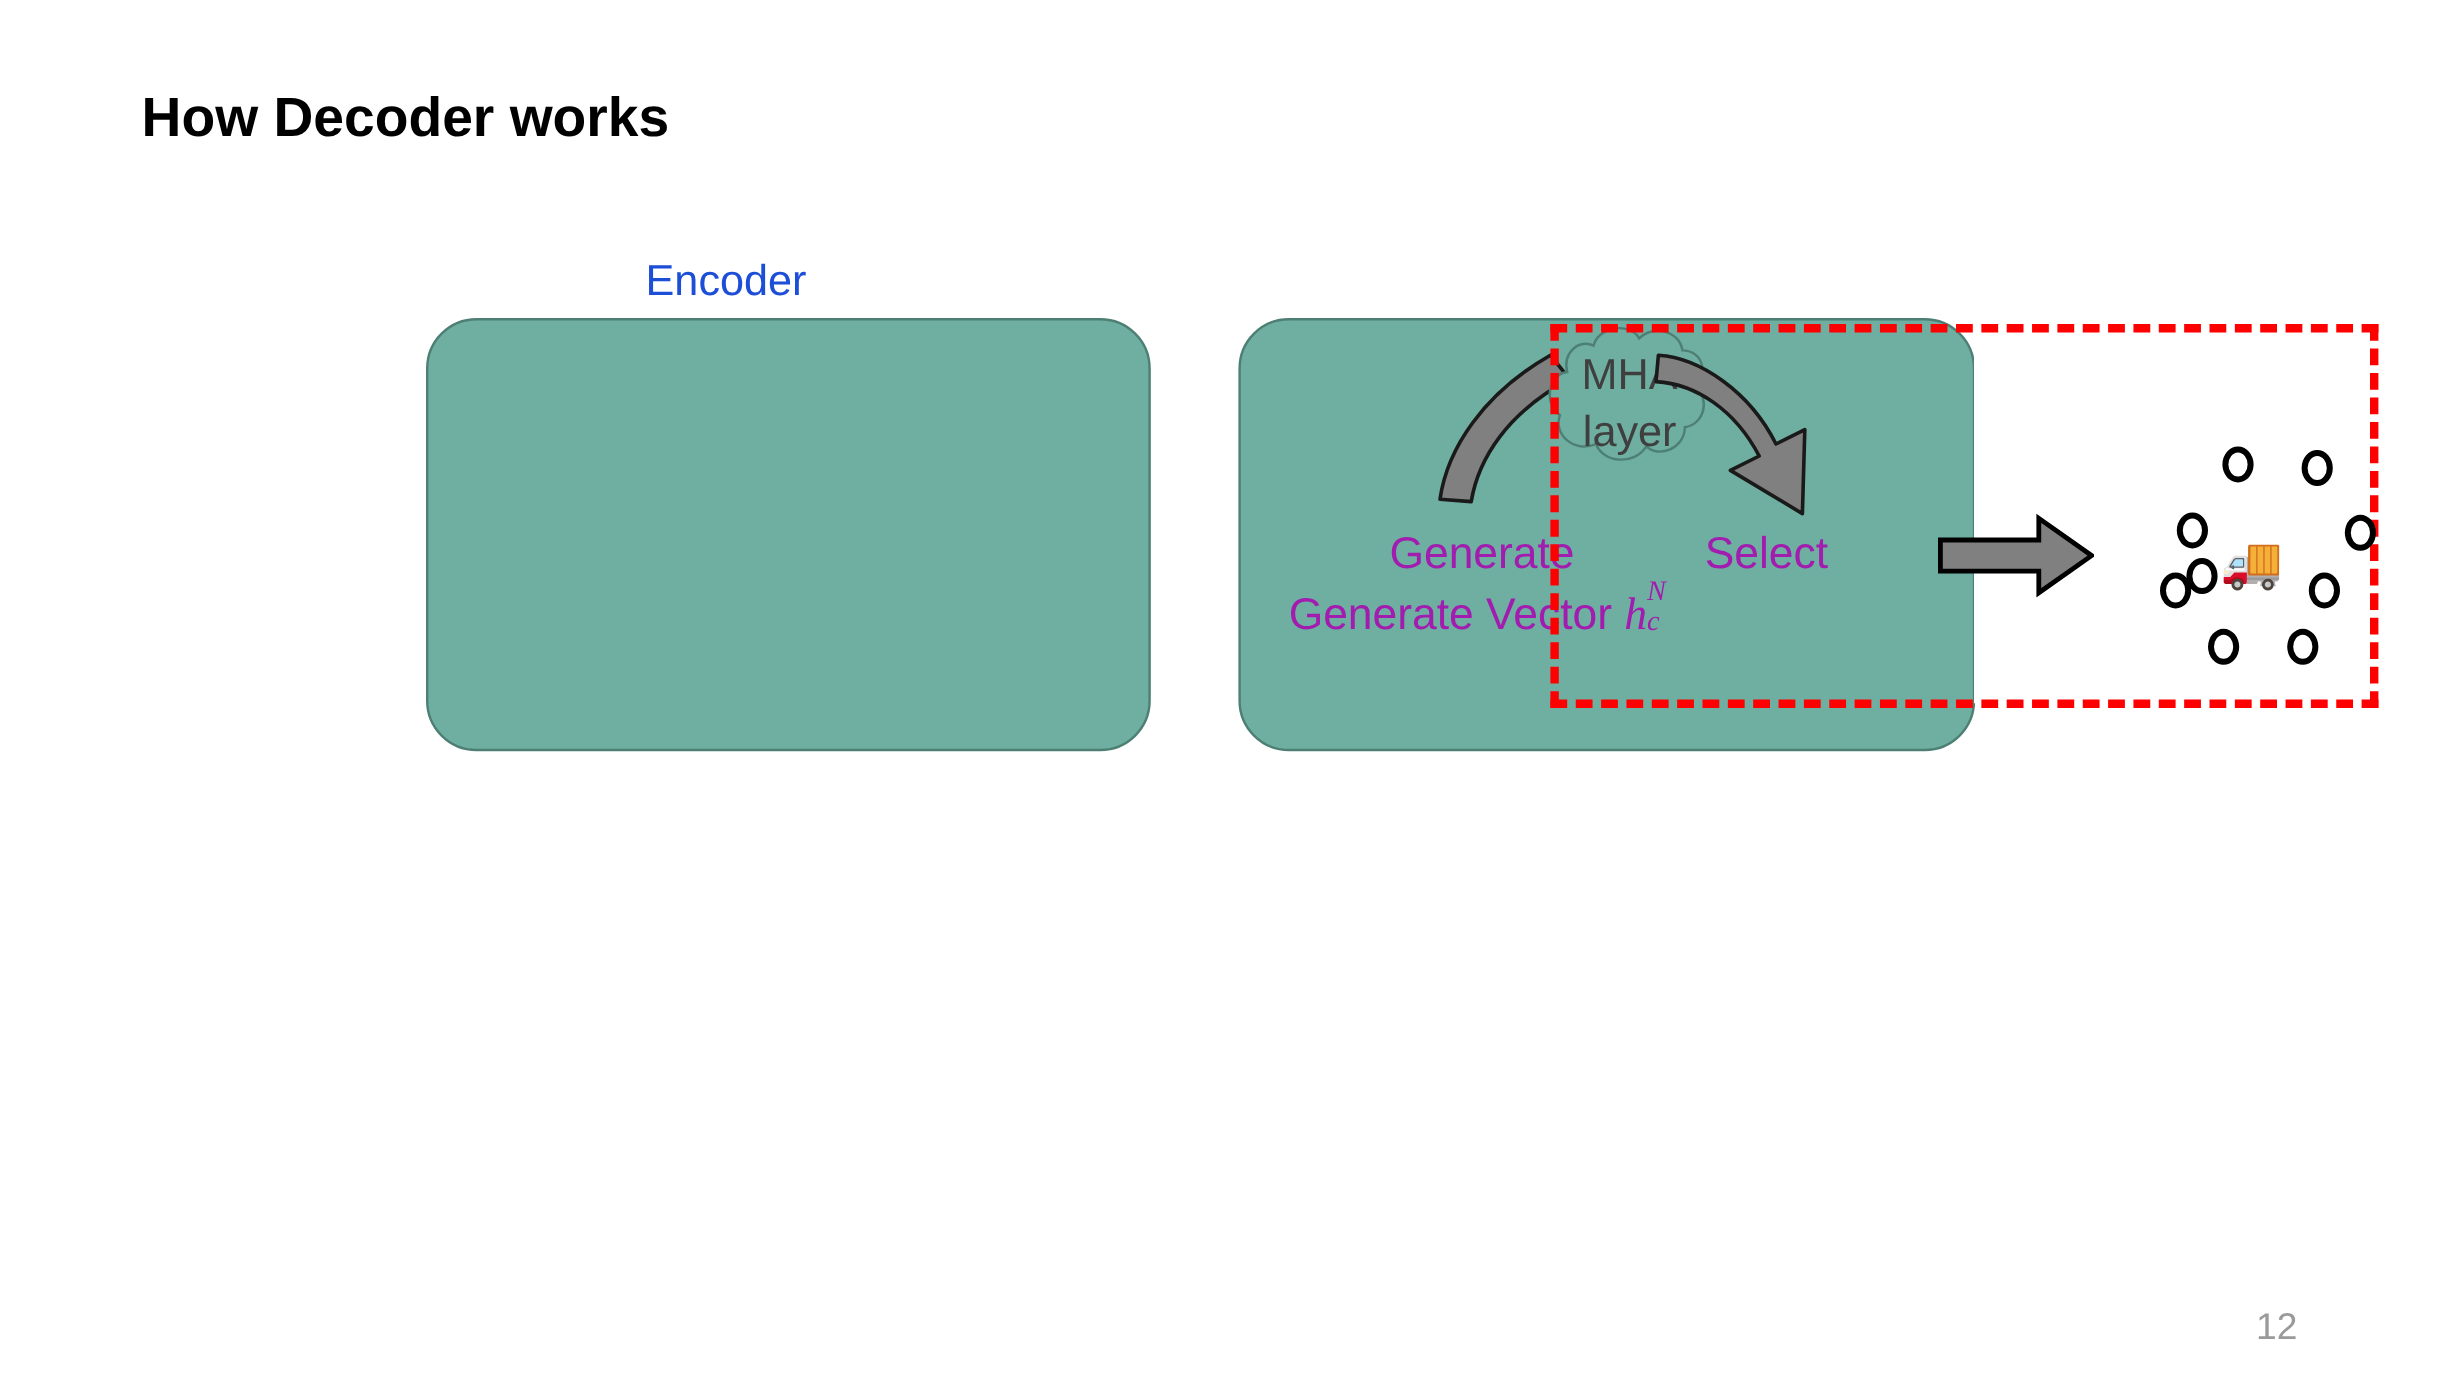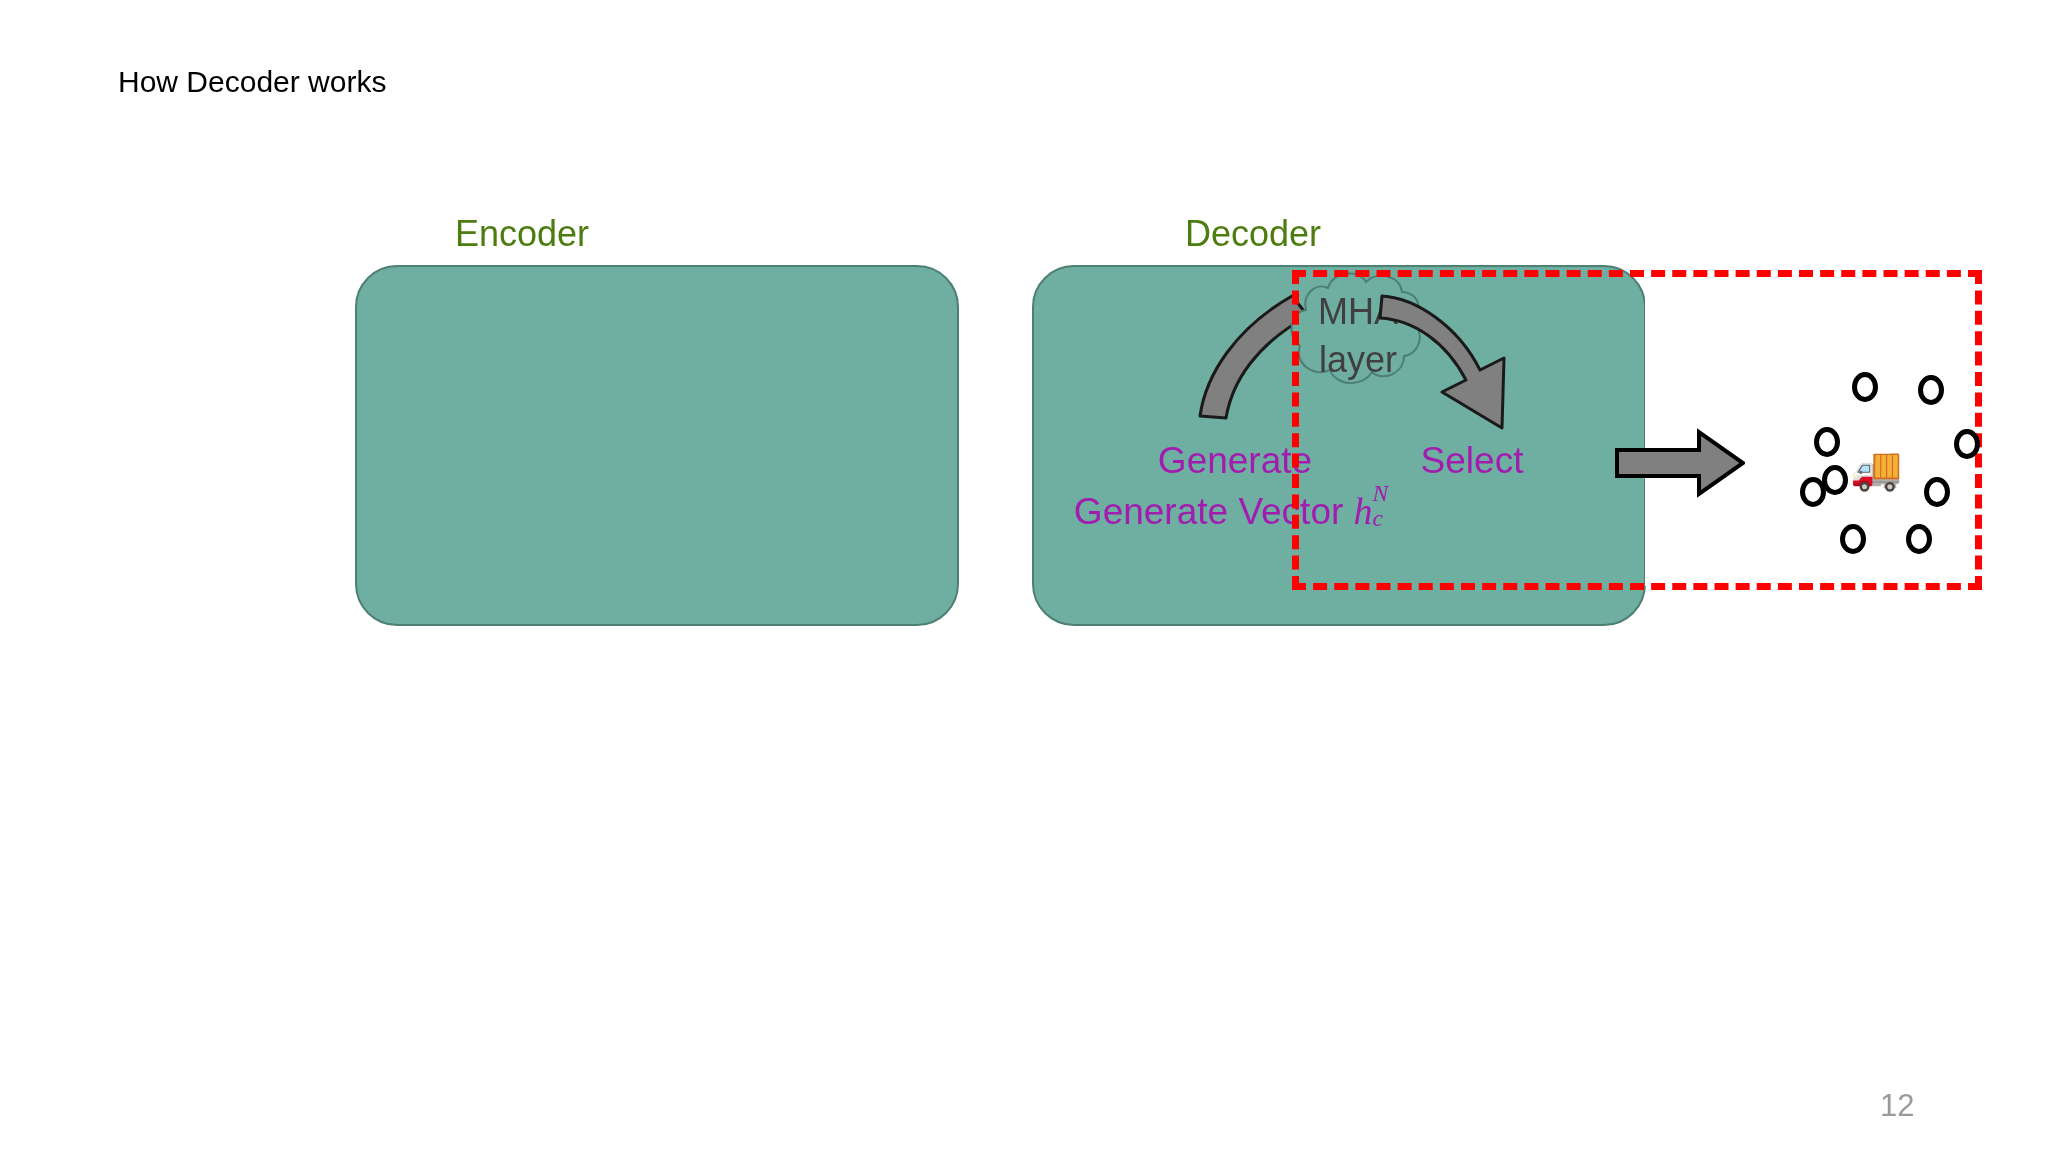--- a/index.html
+++ b/index.html
@@ -17,35 +17,36 @@
     position: relative;
     width: 2048px;
     height: 1152px;
     background: #ffffff;
   }
 
   
   .slide-title {
     position: absolute;
     left: 118px;
-    top: 54px;
-    font-size: 30px;
+    top: 69px;
+    font-size: 46px;
     line-height: 56px;
     color: #000000;
-    font-weight: 400;
+    font-weight: 700;
     white-space: nowrap;
   }
 
   
   .section-caption {
     position: absolute;
     font-size: 36px;
     line-height: 44px;
-    color: #4d7c0f;
+    color: #1d4ed8;
     white-space: nowrap;
+    text-align: center;
   }
   #caption-encoder { left: 455px; top: 212px; width: 300px; }
   #caption-decoder { left: 1185px; top: 212px; width: 300px; }
 
   
   .teal-box {
     position: absolute;
     background: #6FAFA1;
     border: 2px solid #4D7F74;
     border-radius: 42px;
@@ -172,21 +173,20 @@
   }
 </style>
 </head>
 <body>
 
 <div id="slide">
 
   <div class="slide-title">How Decoder works</div>
 
   <div class="section-caption" id="caption-encoder">Encoder</div>
-  <div class="section-caption" id="caption-decoder">Decoder</div>
 
   <div class="teal-box" id="encoder-box"></div>
 
   <div class="teal-box" id="decoder-box"></div>
 
   <div id="node-panel"></div>
 
   <div class="curved-arrow" id="arrow-left">
     <svg width="150" height="140" viewBox="0 0 150 140">
       <path d="M 4 134 C 10 92, 40 46, 96 14 L 112 34 C 60 62, 36 100, 30 136 Z" fill="#808080" stroke="#1A1A1A" stroke-width="3" stroke-linejoin="round"></path>

